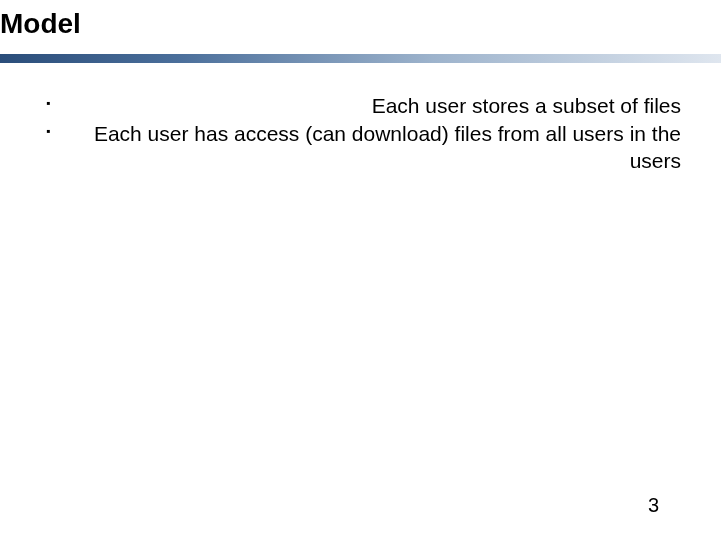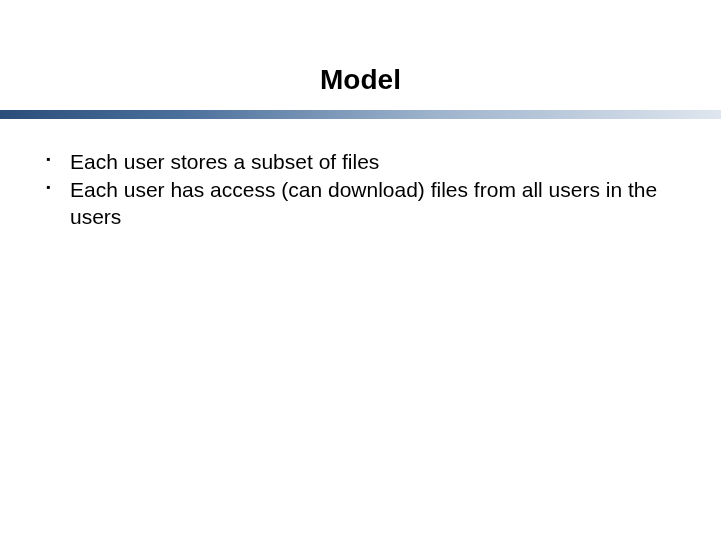--- a/index.html
+++ b/index.html
@@ -5,37 +5,37 @@
   * { margin: 0; padding: 0; box-sizing: border-box; }
   html, body { width: 721px; height: 541px; background: #fff; font-family: Arial, Helvetica, sans-serif; }
   .slide {
     width: 721px;
     height: 541px;
     background: #fff;
     position: relative;
   }
   .title-area {
     width: 100%;
-    padding-top: 16px;
-    text-align: center;
-    margin-top: 48px;
+    padding-top: 8px;
+    text-align: left;
   }
   .title {
     font-size: 28px;
     font-weight: bold;
     color: #000;
   }
   .divider {
     width: 100%;
     height: 9px;
     margin-top: 14px;
     background: linear-gradient(to right, #2a4d7a 0%, #4b6f9b 25%, #9db3cc 60%, #dfe6ef 100%);
   }
   .content {
     padding: 30px 40px 0 40px;
+    text-align: right;
   }
   .bullet-list {
     list-style: none;
   }
   .bullet-item {
     position: relative;
     padding-left: 30px;
     font-size: 21px;
     line-height: 1.25;
     color: #000;

